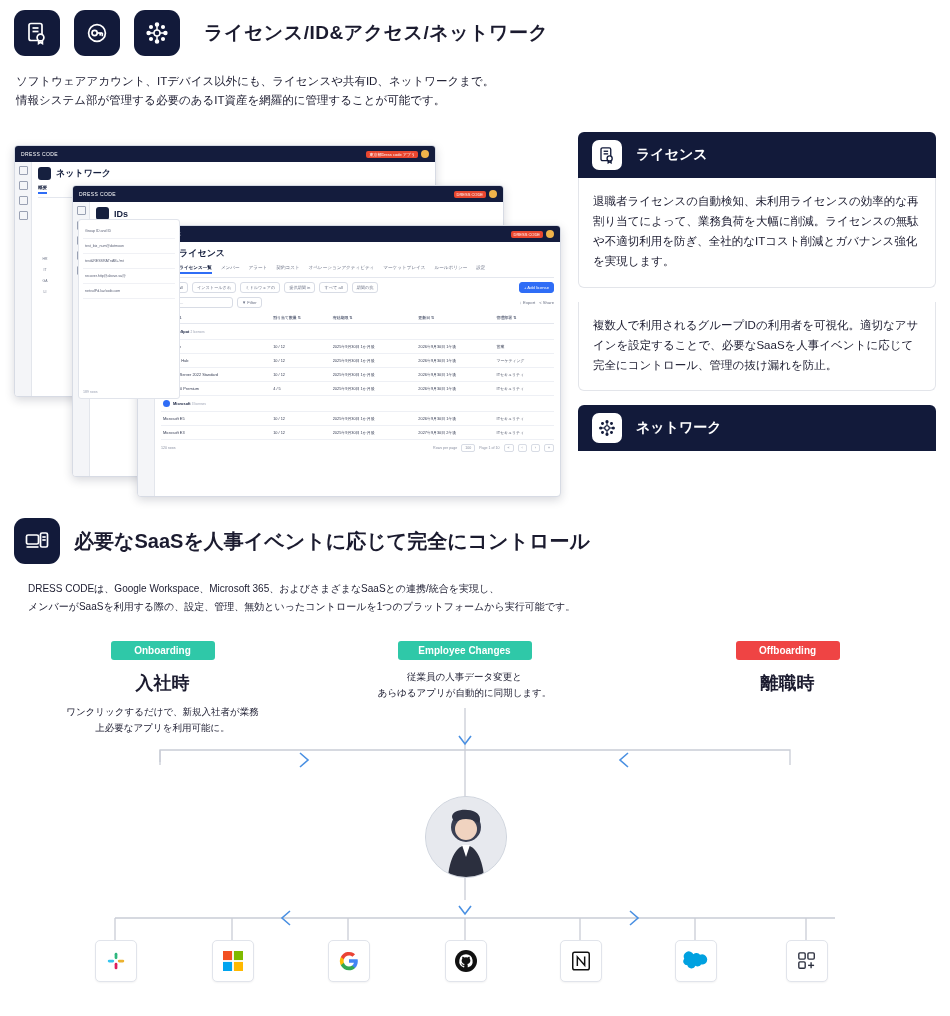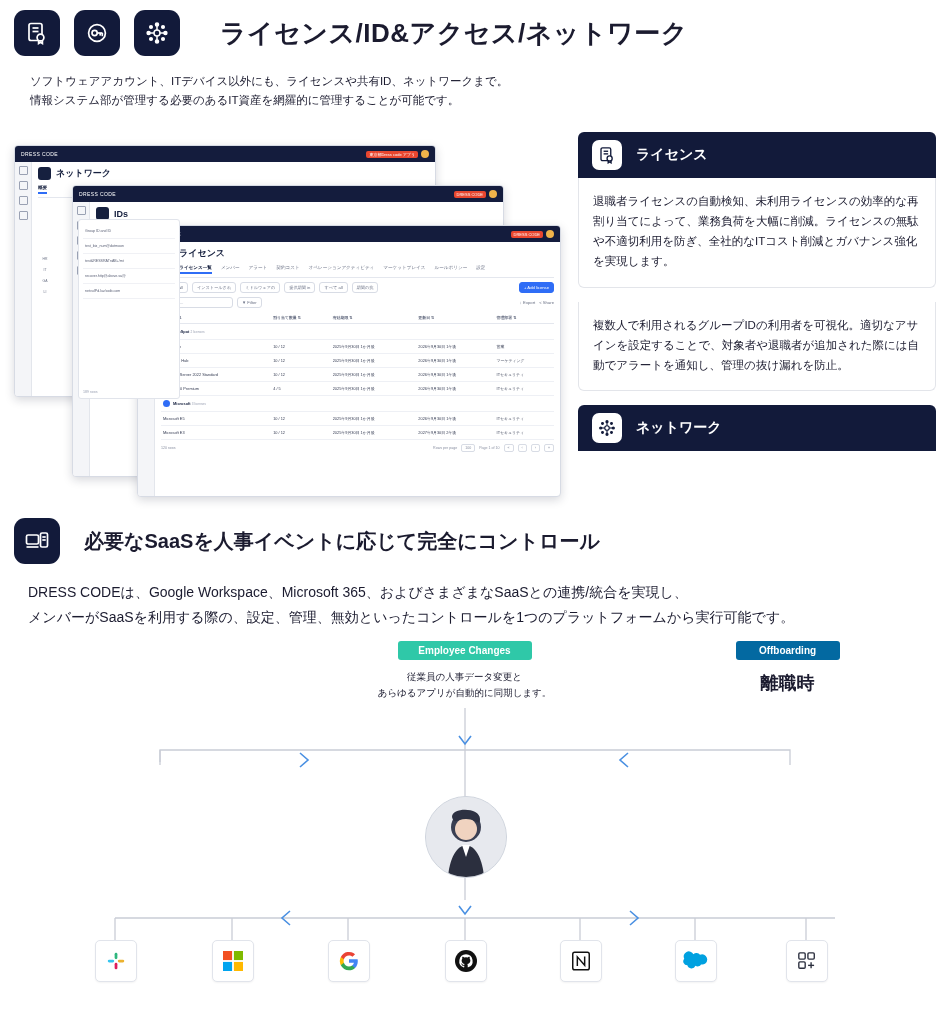--- a/index.html
+++ b/index.html
@@ -29,34 +29,33 @@
     width: 46px;
     height: 46px;
     border-radius: 11px;
     background: #121a3a;
     display: flex;
     align-items: center;
     justify-content: center;
     color: #ffffff;
   }
   .sec1-title {
-    font-size: 26px;
+    font-size: 19px;
     font-weight: bold;
     letter-spacing: .5px;
-    margin-left: 26px;
+    margin-left: 10px;
   }
   .sec1-lead {
     position: absolute;
     left: 16px;
     top: 72px;
     font-size: 11.5px;
     line-height: 1.65;
     color: #1b1b2f;
     white-space: pre-line;
-    margin-left: 14px;
   }
 
   
   .collage {
     position: absolute;
     left: 14px;
     top: 137px;
     width: 545px;
     height: 360px;
   }
@@ -201,26 +200,26 @@
   }
   .card-head .t { font-size: 14px; font-weight: bold; }
   .card-body {
     border: 1px solid #e3e5ea; border-top: none; border-radius: 0 0 6px 6px;
     padding: 13px 14px 15px; font-size: 11.5px; line-height: 1.75; color: #1b1b2f;
   }
 
   
   .sec2-head {
     position: absolute; left: 14px; top: 518px;
-    display: flex; align-items: center; gap: 24px;
+    display: flex; align-items: center; gap: 14px;
   }
   .sec2-title { font-size: 20px; font-weight: bold; }
   .sec2-lead {
     position: absolute; left: 28px; top: 580px;
-    font-size: 14px; line-height: 1.75; white-space: pre-line;
+    font-size: 10px; line-height: 1.75; white-space: pre-line;
   }
 
   
   .flow { position: absolute; left: 0; top: 640px; width: 950px; height: 376px; }
   .flow-col { position: absolute; text-align: center; }
   .flow-tag {
     display: inline-block; color: #fff; font-size: 10px; font-weight: bold;
     border-radius: 3px; padding: 4px 0; width: 104px;
     background: #2fc8a8;
   }
@@ -523,21 +522,21 @@
           <circle cx="15.5" cy="16.5" r="3.4" fill="#fff"></circle>
           <path d="M13.6 19.3 L13.6 22.5 L15.5 21.3 L17.4 22.5 L17.4 19.3"></path>
         </svg>
       </span>
       <span class="t">ライセンス</span>
     </div>
     <div class="card-body">退職者ライセンスの自動検知、未利用ライセンスの効率的な再割り当てによって、業務負荷を大幅に削減。ライセンスの無駄や不適切利用を防ぎ、全社的なITコスト削減とガバナンス強化を実現します。</div>
   </div>
 
   <div class="card">
-    <div class="card-body">複数人で利用されるグループIDの利用者を可視化。適切なアサインを設定することで、対象者や退職者が追加された際には自動でアラートを通知し、管理の抜け漏れを防止。</div>
+    <div class="card-body">複数人で利用されるグループIDの利用者を可視化。適切なアサインを設定することで、必要なSaaSを人事イベントに応じて完全にコントロール、管理の抜け漏れを防止。</div>
   </div>
 
   <div class="card">
     <div class="card-head">
       <span class="ico">
         <svg width="18" height="18" viewBox="0 0 24 24" fill="none" stroke="#121a3a" stroke-width="1.5">
           <circle cx="12" cy="12" r="3"></circle>
           <circle cx="12" cy="3.6" r="1.4" fill="#121a3a"></circle>
           <circle cx="12" cy="20.4" r="1.4" fill="#121a3a"></circle>
           <circle cx="3.6" cy="12" r="1.4" fill="#121a3a"></circle>
@@ -589,29 +588,35 @@
     <line x1="232" y1="278" x2="232" y2="300" stroke="#c9cdd6" stroke-width="1.3"></line>
     <line x1="348" y1="278" x2="348" y2="300" stroke="#c9cdd6" stroke-width="1.3"></line>
     <line x1="465" y1="278" x2="465" y2="300" stroke="#c9cdd6" stroke-width="1.3"></line>
     <line x1="580" y1="278" x2="580" y2="300" stroke="#c9cdd6" stroke-width="1.3"></line>
     <line x1="695" y1="278" x2="695" y2="300" stroke="#c9cdd6" stroke-width="1.3"></line>
     <line x1="806" y1="278" x2="806" y2="300" stroke="#c9cdd6" stroke-width="1.3"></line>
     <path d="M290 271 L282 278 L290 285" stroke="#4a90e2" stroke-width="1.6" fill="none"></path>
     <path d="M630 271 L638 278 L630 285" stroke="#4a90e2" stroke-width="1.6" fill="none"></path>
   </svg>
 
+  <div class="flow-col" style="left:60px; top:0; width:205px;">
+    <div class="flow-tag" style="background: rgb(47, 200, 168);">Onboarding</div>
+    <div class="flow-h">入社時</div>
+    <div class="flow-p">ワンクリックするだけで、新規入社者が業務
+上必要なアプリを利用可能に。</div>
+  </div>
 
   <div class="flow-col" style="left:362px; top:0; width:205px;">
     <div class="flow-tag" style="width: 134px; background: rgb(47, 200, 168);">Employee Changes</div>
     <div class="flow-p">従業員の人事データ変更と
 あらゆるアプリが自動的に同期します。</div>
   </div>
 
   <div class="flow-col" style="left:685px; top:0; width:205px;">
-    <div class="flow-tag" style="background: #0369a1;">Offboarding</div>
+    <div class="flow-tag" style="background: #ef4444;">Offboarding</div>
     <div class="flow-h">離職時</div>
   </div>
 
   <div class="person">
     <svg width="80" height="80" viewBox="0 0 80 80">
       <rect width="80" height="80" fill="#e7e9ee"></rect>
       <circle cx="40" cy="30" r="15" fill="#3a3f52"></circle>
       <circle cx="40" cy="32" r="11" fill="#f0d3c0"></circle>
       <path d="M22 80 C24 56 34 48 40 48 C46 48 56 56 58 80 Z" fill="#2b2f3e"></path>
       <path d="M36 48 L40 60 L44 48 Z" fill="#ffffff"></path>

